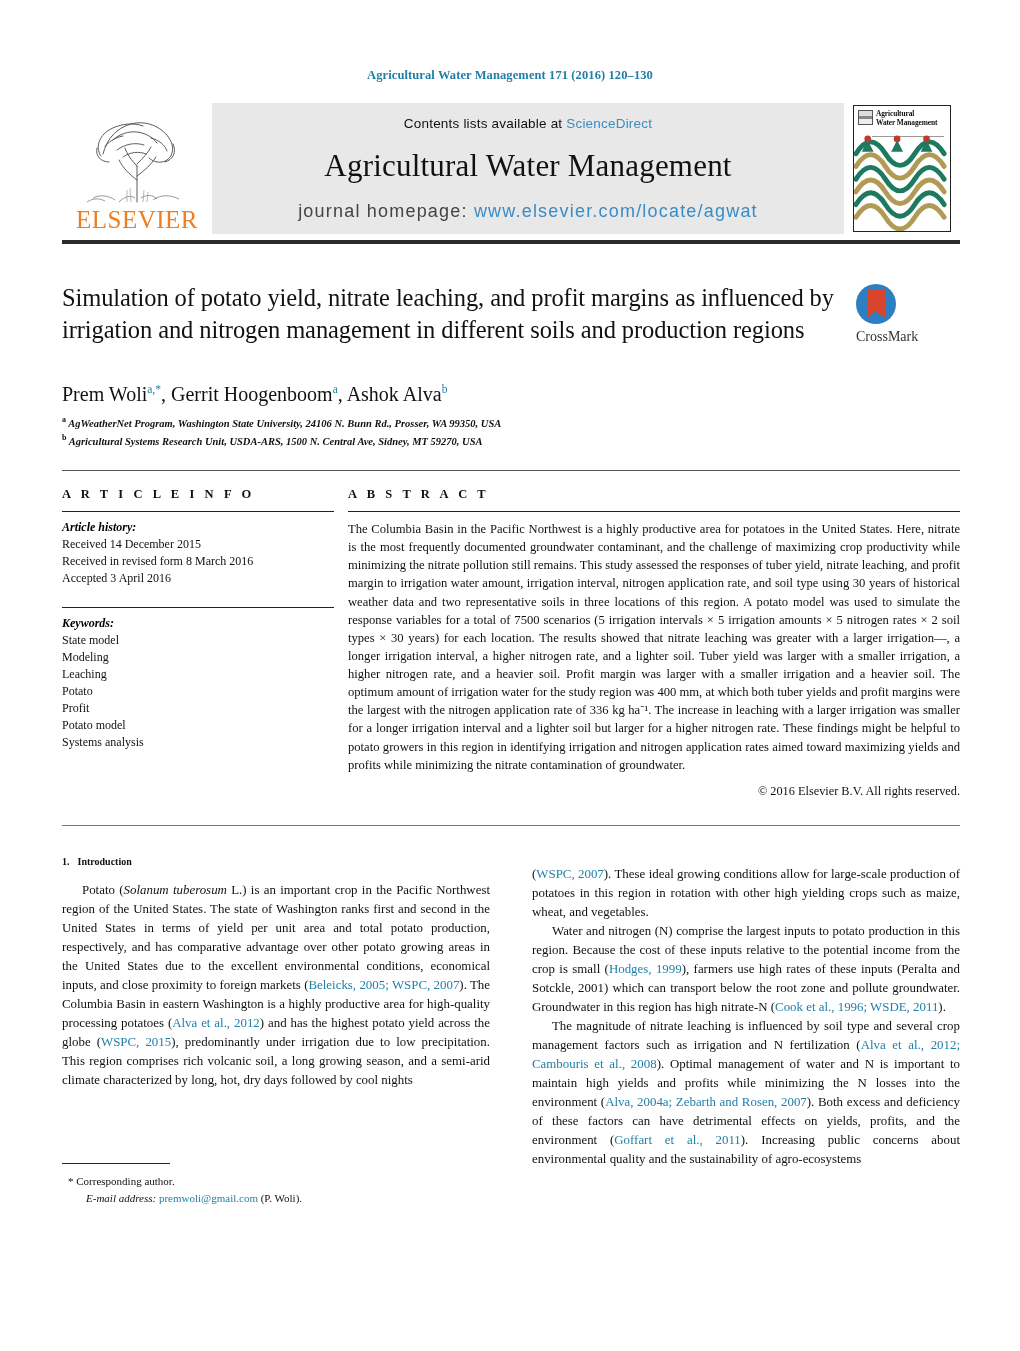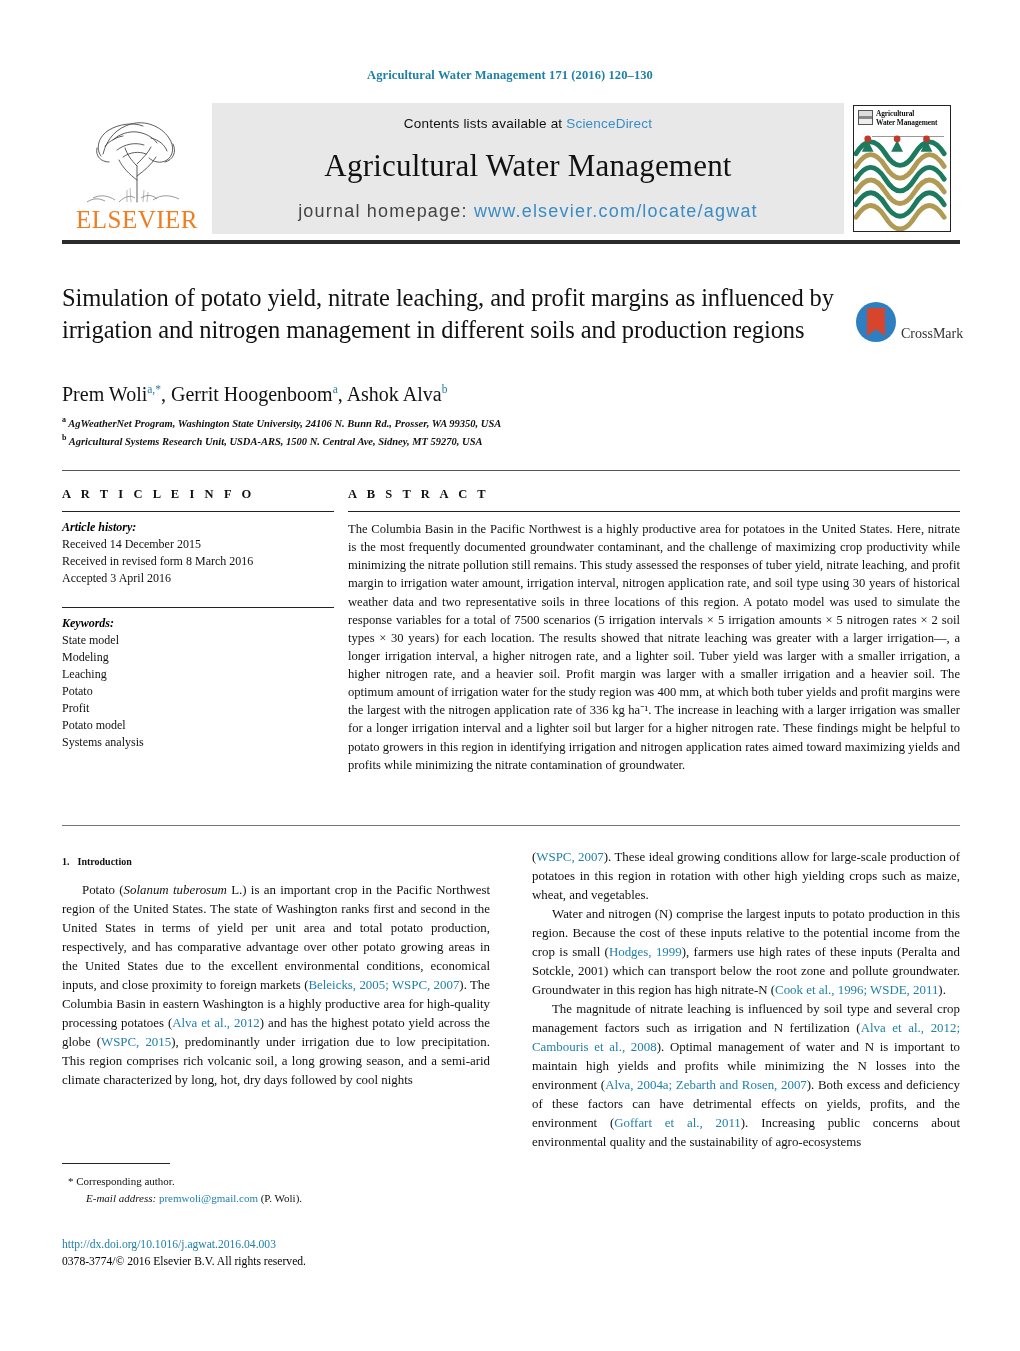--- a/index.html
+++ b/index.html
@@ -171,22 +171,23 @@
     font-weight: normal;
     letter-spacing: -0.1px;
   }
   .crossmark {
     position: absolute;
     left: 856px;
     top: 284px;
     width: 104px;
     height: 58px;
     display: flex;
-    align-items: flex-end;
+    align-items: flex-start;
     gap: 5px;
+    flex-direction: column;
   }
   .crossmark-mark {
     width: 40px; height: 40px;
     border-radius: 50%;
     background: #2e7fc1;
     position: relative;
     flex: 0 0 40px;
   }
   .crossmark-mark::before {
     content: "";
@@ -327,21 +328,21 @@
   .h2 .num { margin-right: 8px; }
   p.body {
     font-family: "Liberation Serif", serif;
     font-size: 12.9px;
     line-height: 1.47;
     text-align: justify;
     color: #111;
     margin: 0;
     text-indent: 20px;
   }
-  p.body.no-indent { text-indent: 0; }
+  p.body.no-indent { text-indent: 0; margin-top: 17px; }
   .cite { color: #1f7fa8; }
   i { font-style: italic; }
 
   
   .footnote {
     position: absolute;
     left: 62px;
     top: 1163px;
     width: 428px;
   }
@@ -487,20 +488,21 @@
     <div class="info-line">Potato</div>
     <div class="info-line">Profit</div>
     <div class="info-line">Potato model</div>
     <div class="info-line">Systems analysis</div>
   </div>
 
   <div class="abs-col">
     <div class="sec-head">A B S T R A C T</div>
     <hr class="hr-heavy">
     <p class="abstract-text">The Columbia Basin in the Pacific Northwest is a highly productive area for potatoes in the United States. Here, nitrate is the most frequently documented groundwater contaminant, and the challenge of maximizing crop productivity while minimizing the nitrate pollution still remains. This study assessed the responses of tuber yield, nitrate leaching, and profit margin to irrigation water amount, irrigation interval, nitrogen application rate, and soil type using 30 years of historical weather data and two representative soils in three locations of this region. A potato model was used to simulate the response variables for a total of 7500 scenarios (5 irrigation intervals × 5 irrigation amounts × 5 nitrogen rates × 2 soil types × 30 years) for each location. The results showed that nitrate leaching was greater with a larger irrigation—, a longer irrigation interval, a higher nitrogen rate, and a lighter soil. Tuber yield was larger with a smaller irrigation, a higher nitrogen rate, and a heavier soil. Profit margin was larger with a smaller irrigation and a heavier soil. The optimum amount of irrigation water for the study region was 400 mm, at which both tuber yields and profit margins were the largest with the nitrogen application rate of 336 kg ha⁻¹. The increase in leaching with a larger irrigation was smaller for a longer irrigation interval and a lighter soil but larger for a higher nitrogen rate. These findings might be helpful to potato growers in this region in identifying irrigation and nitrogen application rates aimed toward maximizing yields and profits while minimizing the nitrate contamination of groundwater.</p>
+    <div class="copyright">© 2016 Elsevier B.V. All rights reserved.</div>
   </div>
 
   <div class="divider-wide" style="top:825px;"></div>
 
   <div class="body-cols">
 
     <div class="col">
       <div class="h2">
         <span class="num">1.</span><span>Introduction</span>
       </div>
@@ -528,18 +530,14 @@
       <span>*</span>
       <span>Corresponding author.</span>
     </div>
     <div class="footnote-line" style="padding-left:24px;text-indent:0;">
       <span class="ital">E-mail address:</span>
       <span class="doi-link">premwoli@gmail.com</span>
       <span>(P. Woli).</span>
     </div>
   </div>
 
-  <div class="doi-block">
-    <div class="doi-link">http://dx.doi.org/10.1016/j.agwat.2016.04.003</div>
-    <div>0378-3774/© 2016 Elsevier B.V. All rights reserved.</div>
-  </div>
 
 </div>
 
 </body></html>

